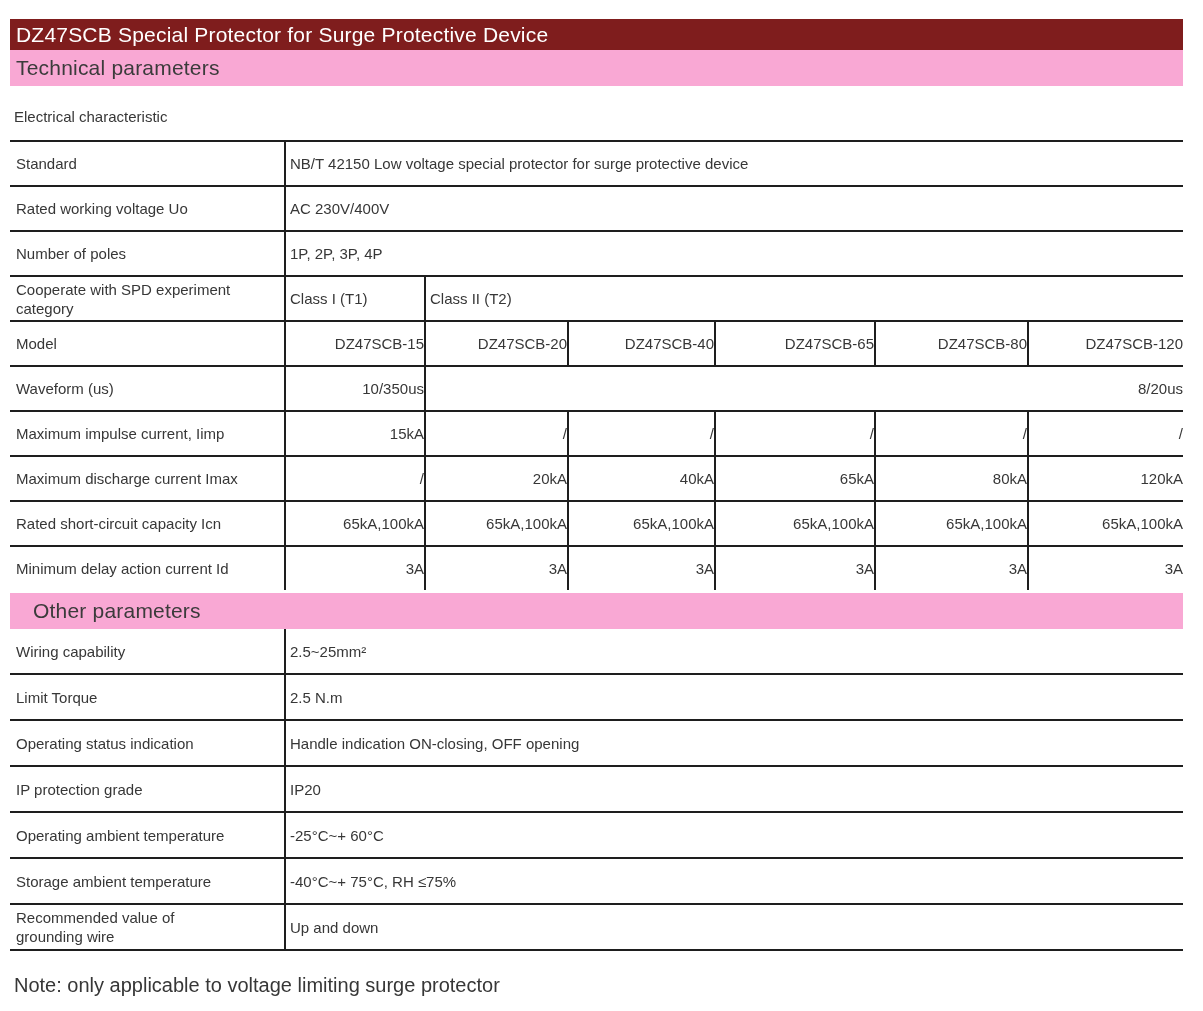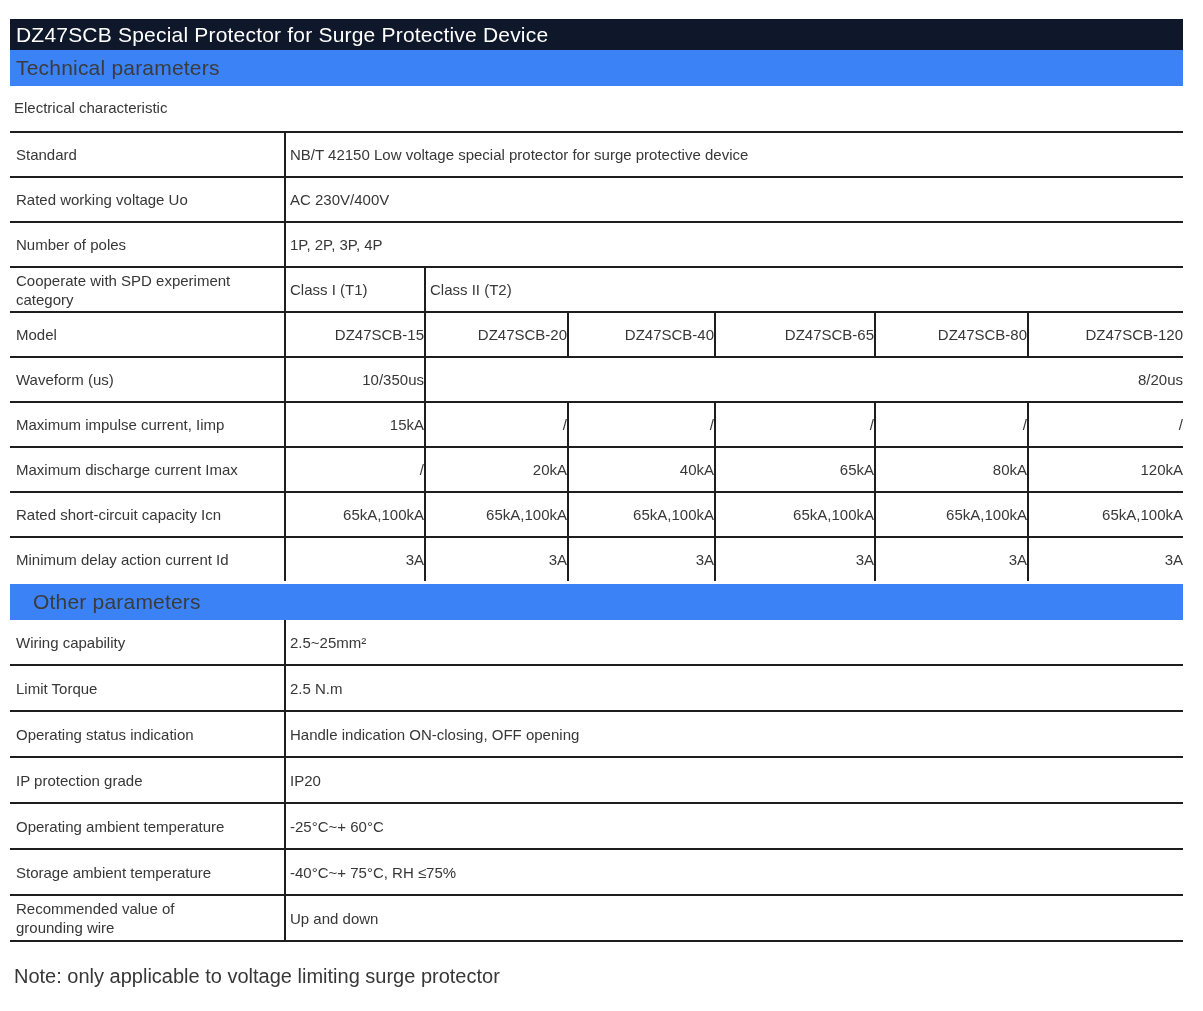--- a/index.html
+++ b/index.html
@@ -4,31 +4,31 @@
 <style>
   html, body { margin:0; padding:0; }
   body {
     width:1203px; height:1011px; background:#ffffff;
     font-family:"Liberation Sans", sans-serif; color:#373737;
     position:relative; overflow:hidden;
   }
   .content { margin-left:10px; width:1173px; }
 
   .red-bar {
-    margin-top:19px; height:31px; background:#0f172a;
+    margin-top:19px; height:31px; background:#7f1d1d;
     display:flex; align-items:center; padding-left:6px; box-sizing:border-box;
     color:#ffffff; font-size:21px; letter-spacing:0.2px;
   }
   .gray-bar {
-    height:36px; background:#3b82f6;
+    height:36px; background:#f9a8d4;
     display:flex; align-items:center; padding-left:6px; box-sizing:border-box;
     color:#3B3B3B; font-size:21px; letter-spacing:0.2px;
   }
   .subhead {
-    margin-top:13px; margin-bottom:15px; padding-left:4px;
+    margin-top:22px; margin-bottom:15px; padding-left:4px;
     font-size:15px; color:#373737; height:17px; line-height:17px;
   }
 
   table { border-collapse:collapse; table-layout:fixed; width:1173px; }
   td {
     font-size:15px; color:#373737; vertical-align:middle;
     padding:0; overflow:hidden;
   }
   .t1 td { height:43px; border-top:2px solid #1E1E1E; }
   .t2 td { height:44px; }

